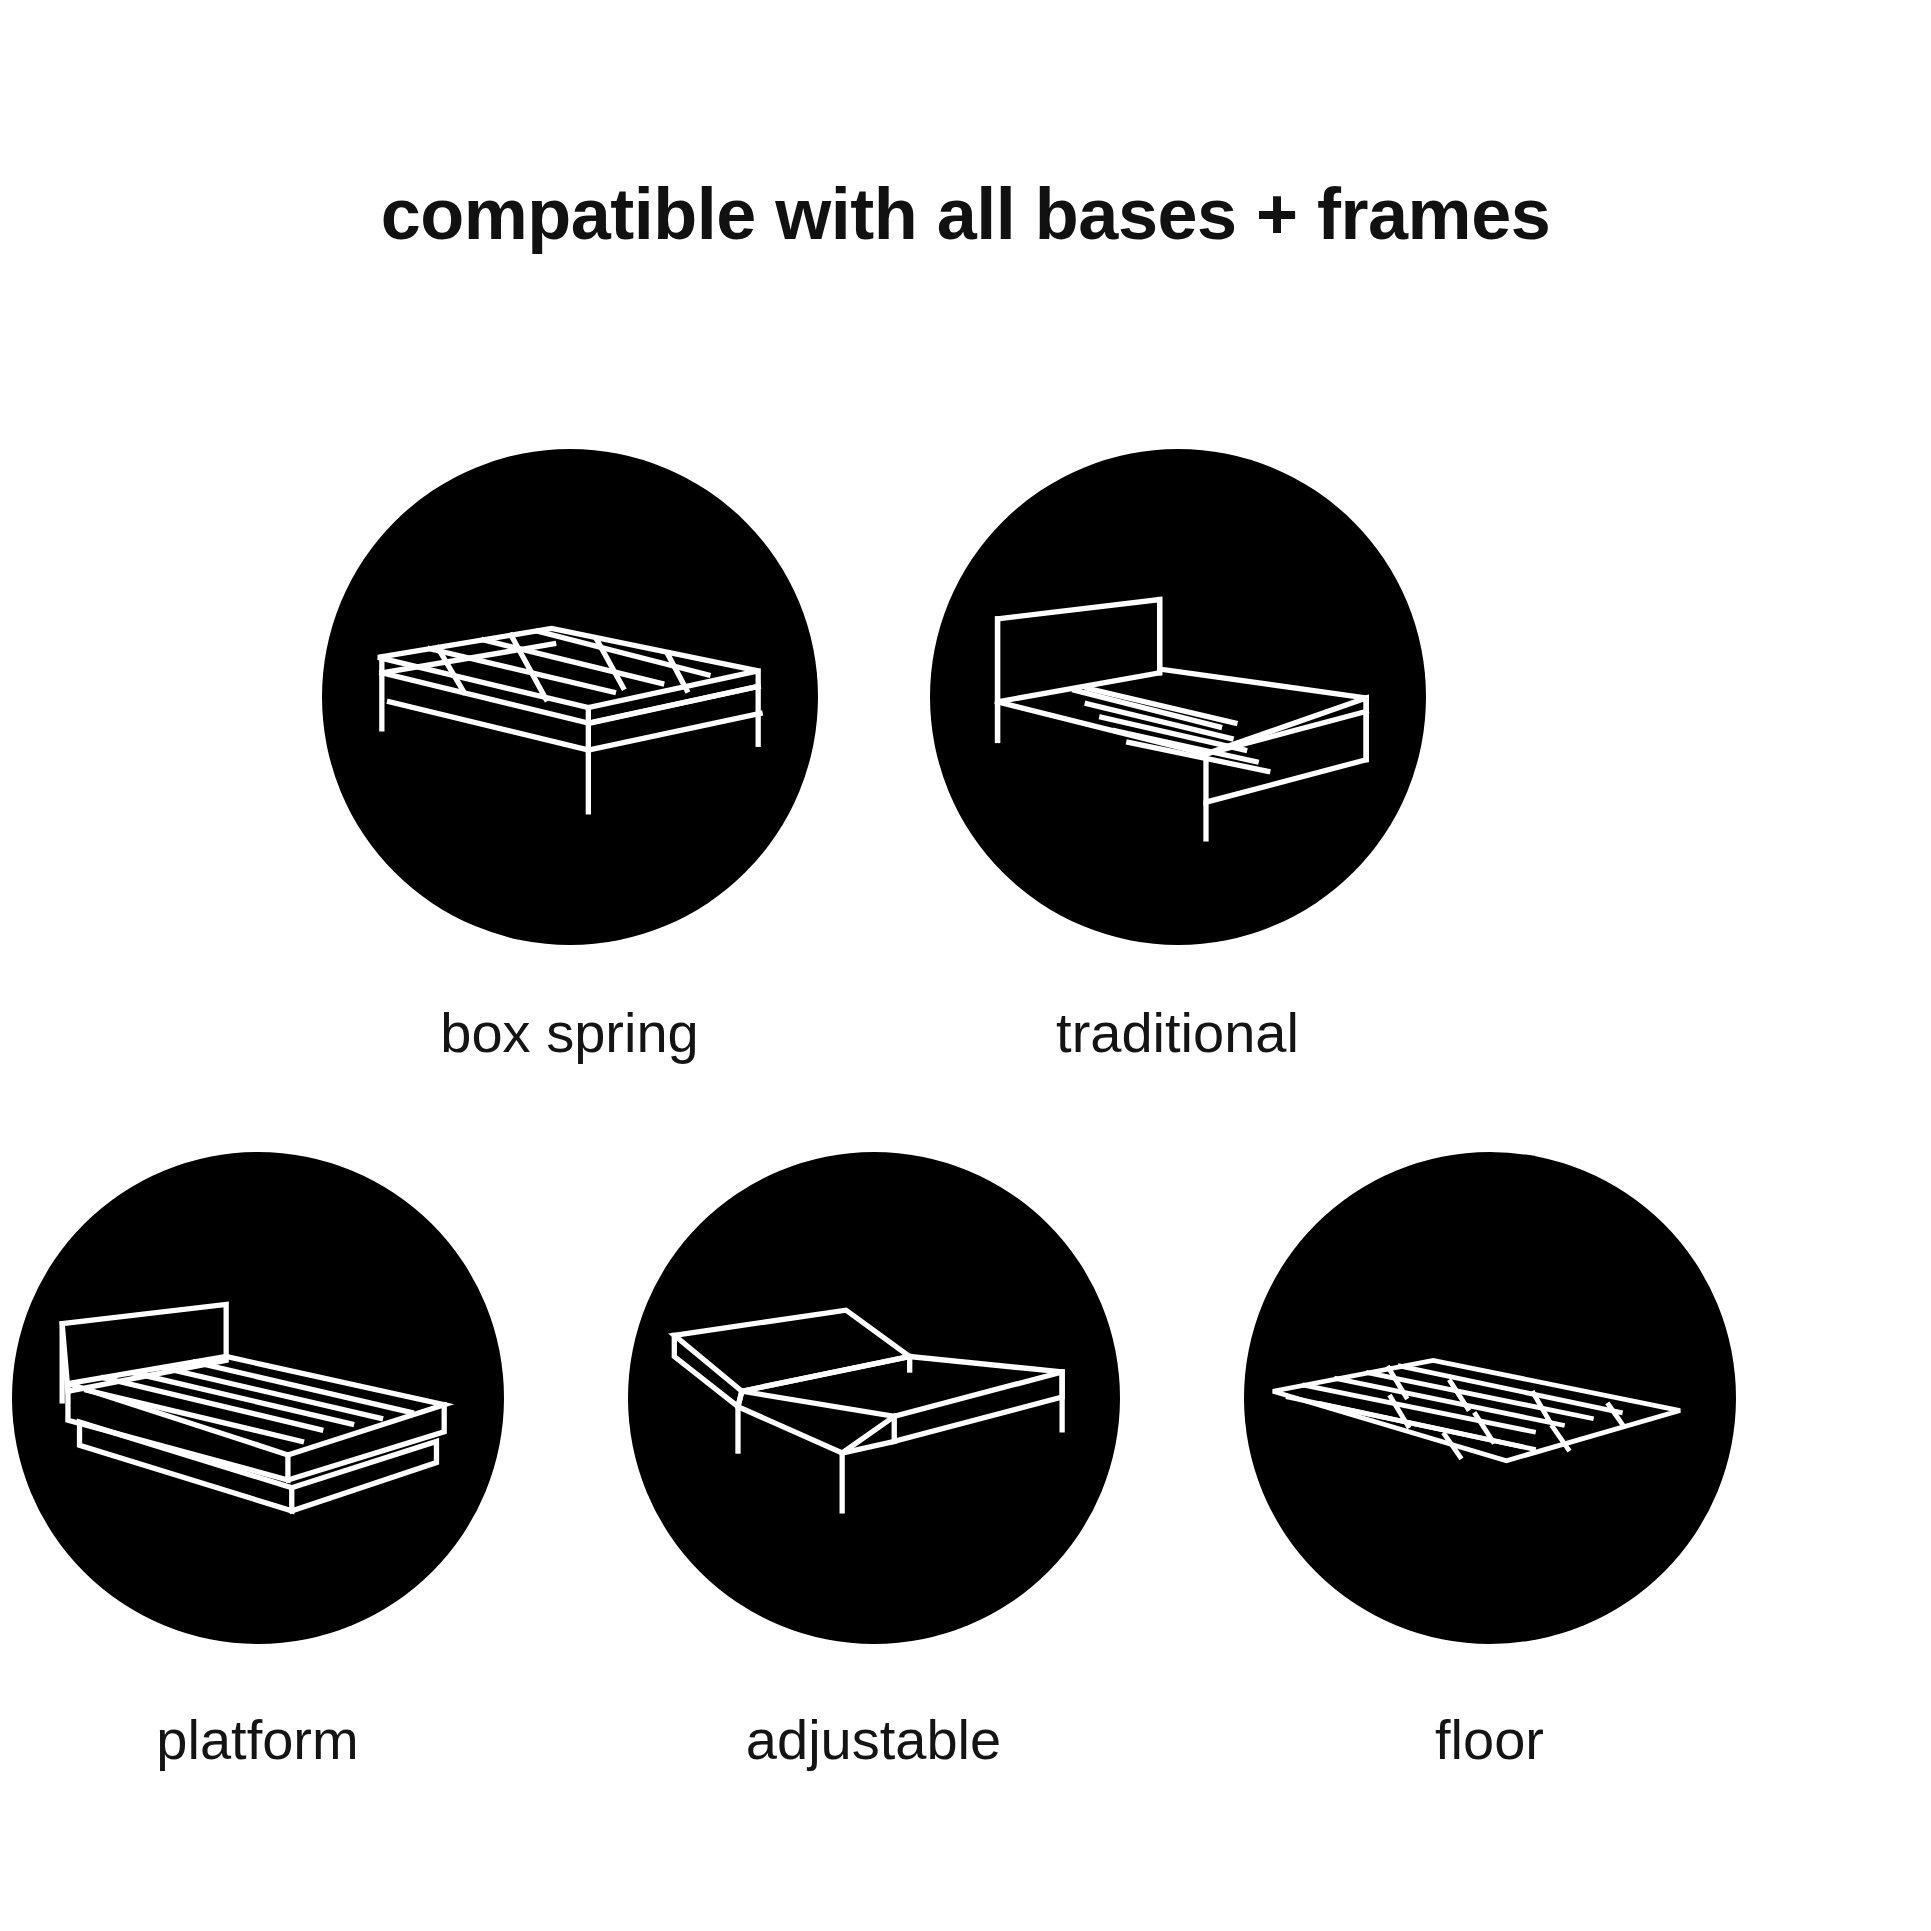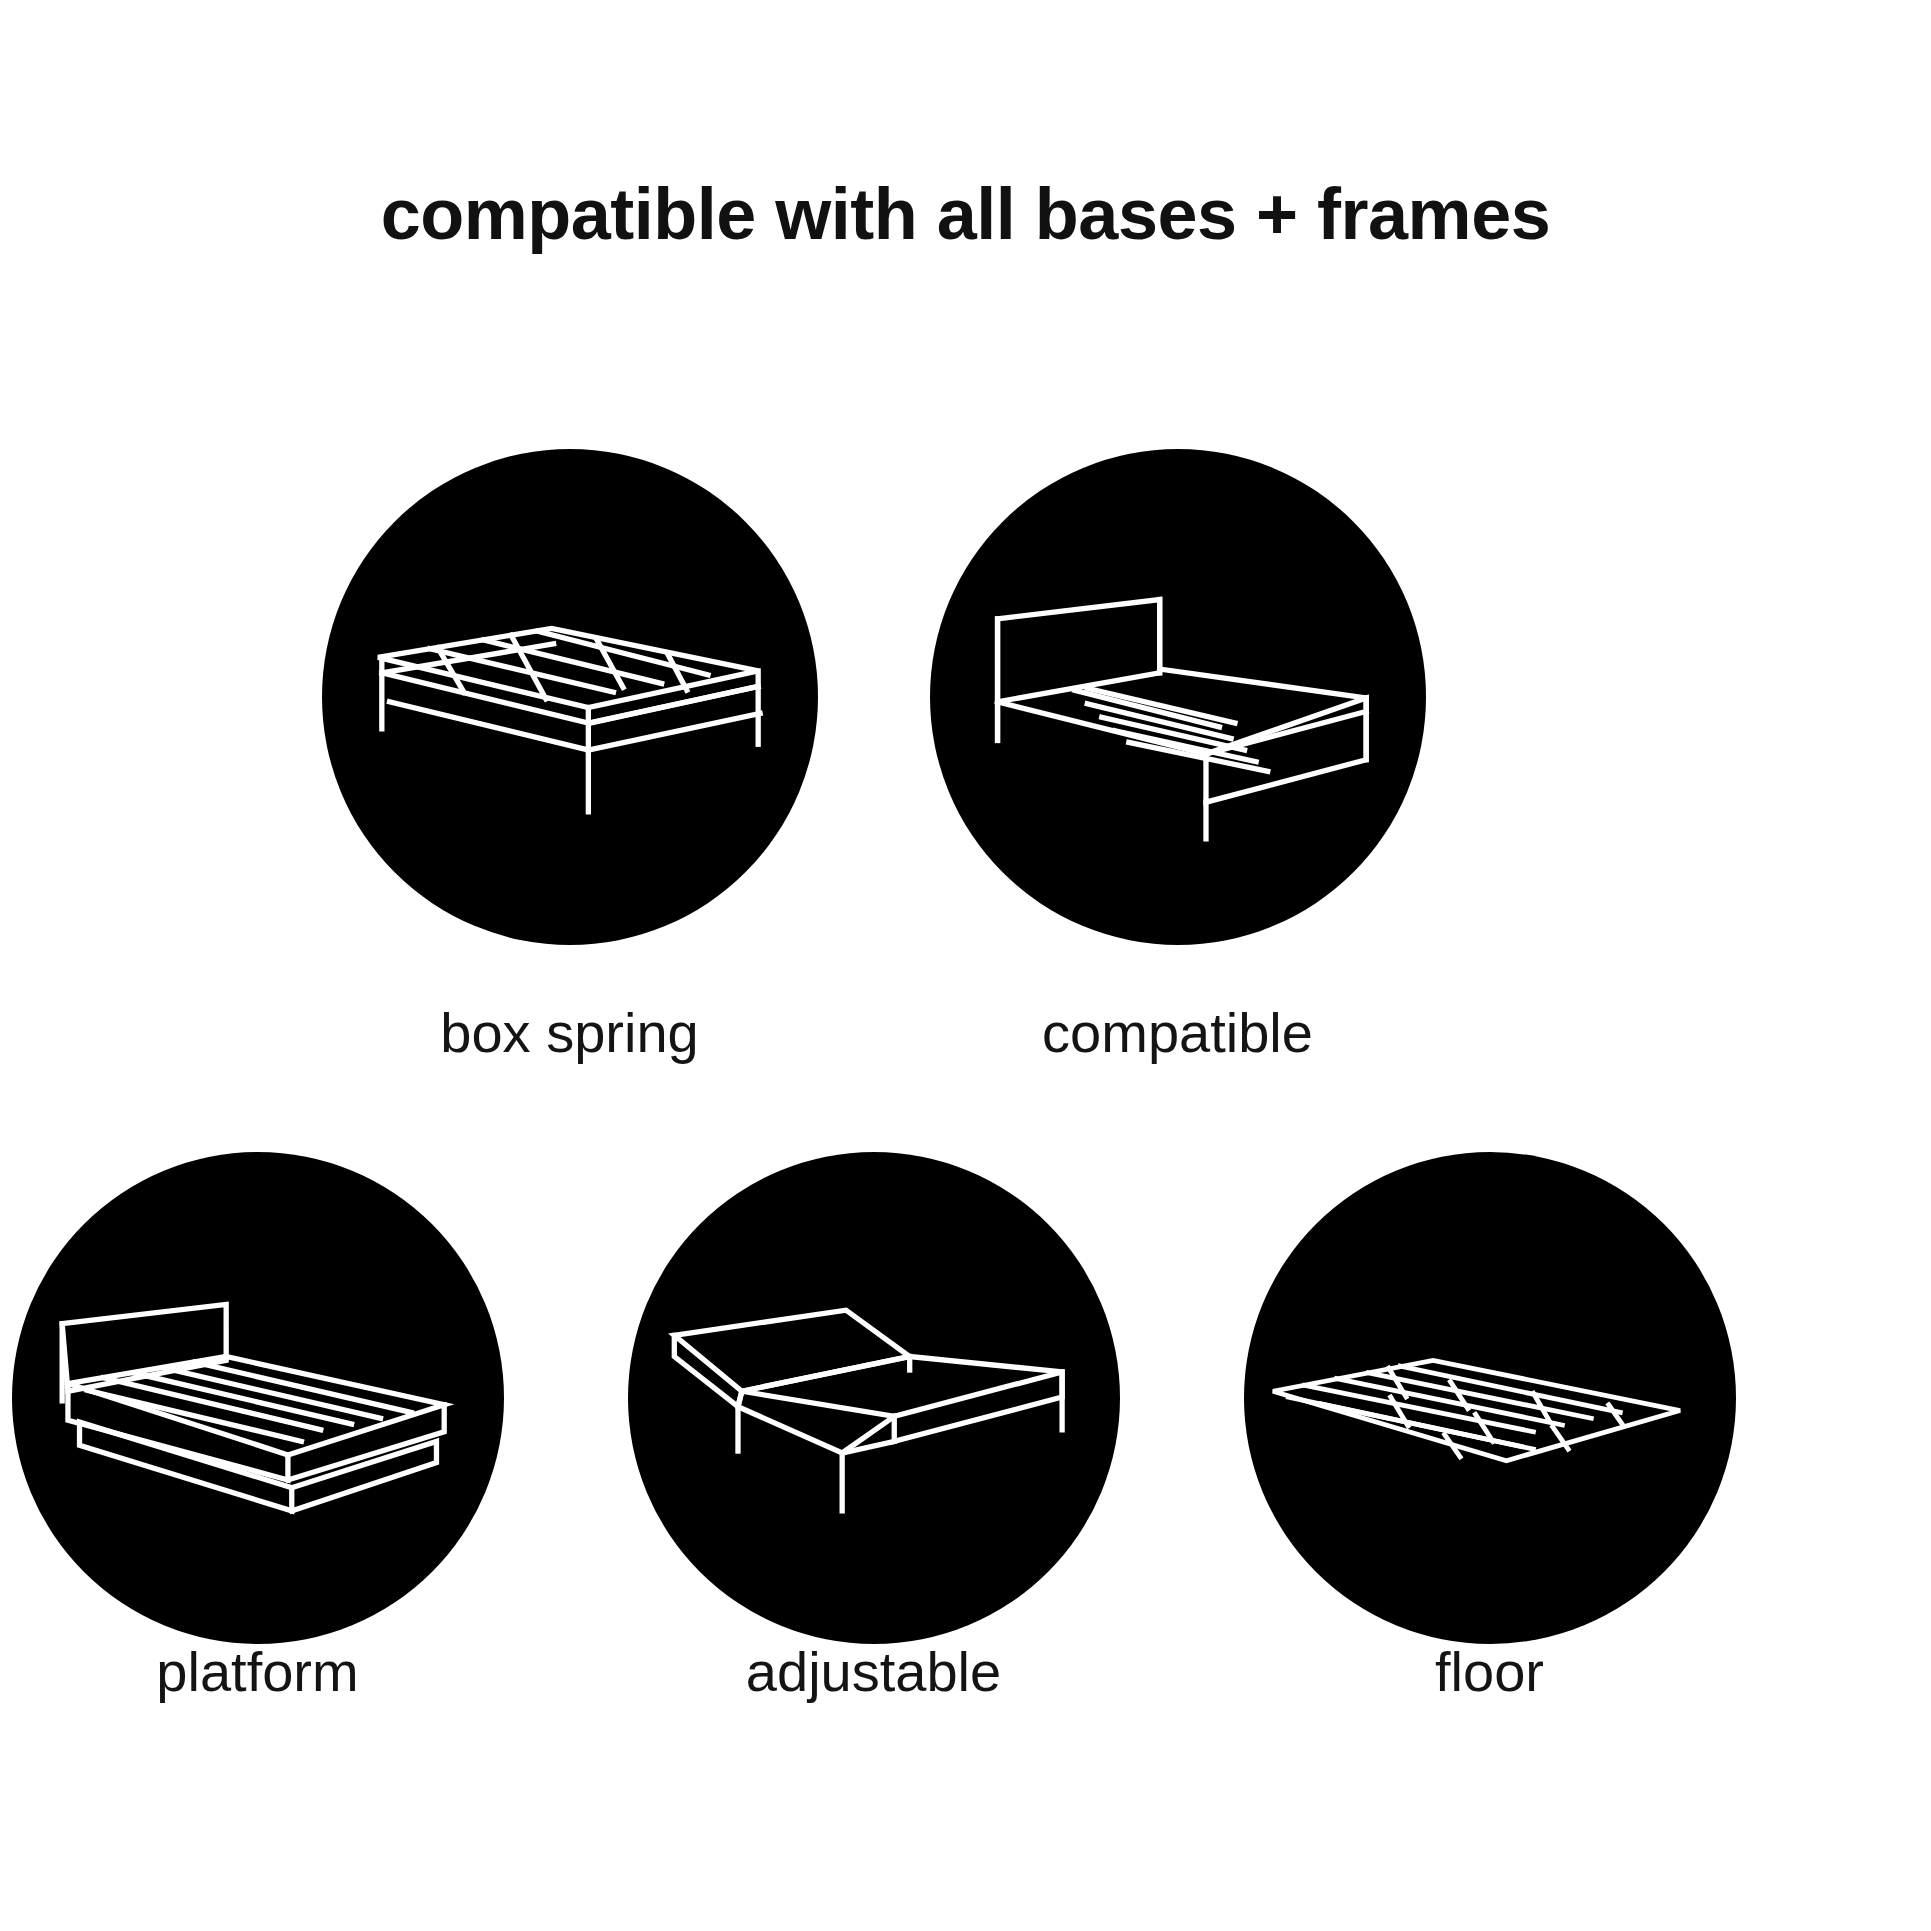--- a/index.html
+++ b/index.html
@@ -75,21 +75,21 @@
 
   .caption {
     font-size: 56px;
     font-weight: 400;
     color: #141414;
     line-height: 1;
     white-space: nowrap;
     text-align: center;
   }
   .row-1 .caption { margin-top: 60px; }
-  .row-2 .caption { }
+  .row-2 .caption { margin-top: 68px; }
 </style>
 </head>
 <body>
 
 <div class="page">
 
   <div class="title">compatible with all bases + frames</div>
 
   <div class="row row-1">
 
@@ -148,21 +148,21 @@
 
             <path d="M286 316 L286 366 L452 322 L452 258 Z"></path>
             <path d="M286 316 L452 272"></path>
 
             <path d="M286 366 L286 404"></path>
             <path d="M452 258 L452 322"></path>
             <path d="M70 262 L70 302"></path>
           </g>
         </svg>
       </div>
-      <div class="caption">compatible</div>
+      <div class="caption">traditional</div>
     </div>
 
   </div>
 
   <div class="row row-2">
 
     <div class="cell">
       <div class="badge">
         <svg viewBox="0 0 510 510">
           <g fill="none" stroke="#ffffff" stroke-width="5.5" stroke-linecap="square" stroke-linejoin="miter">

